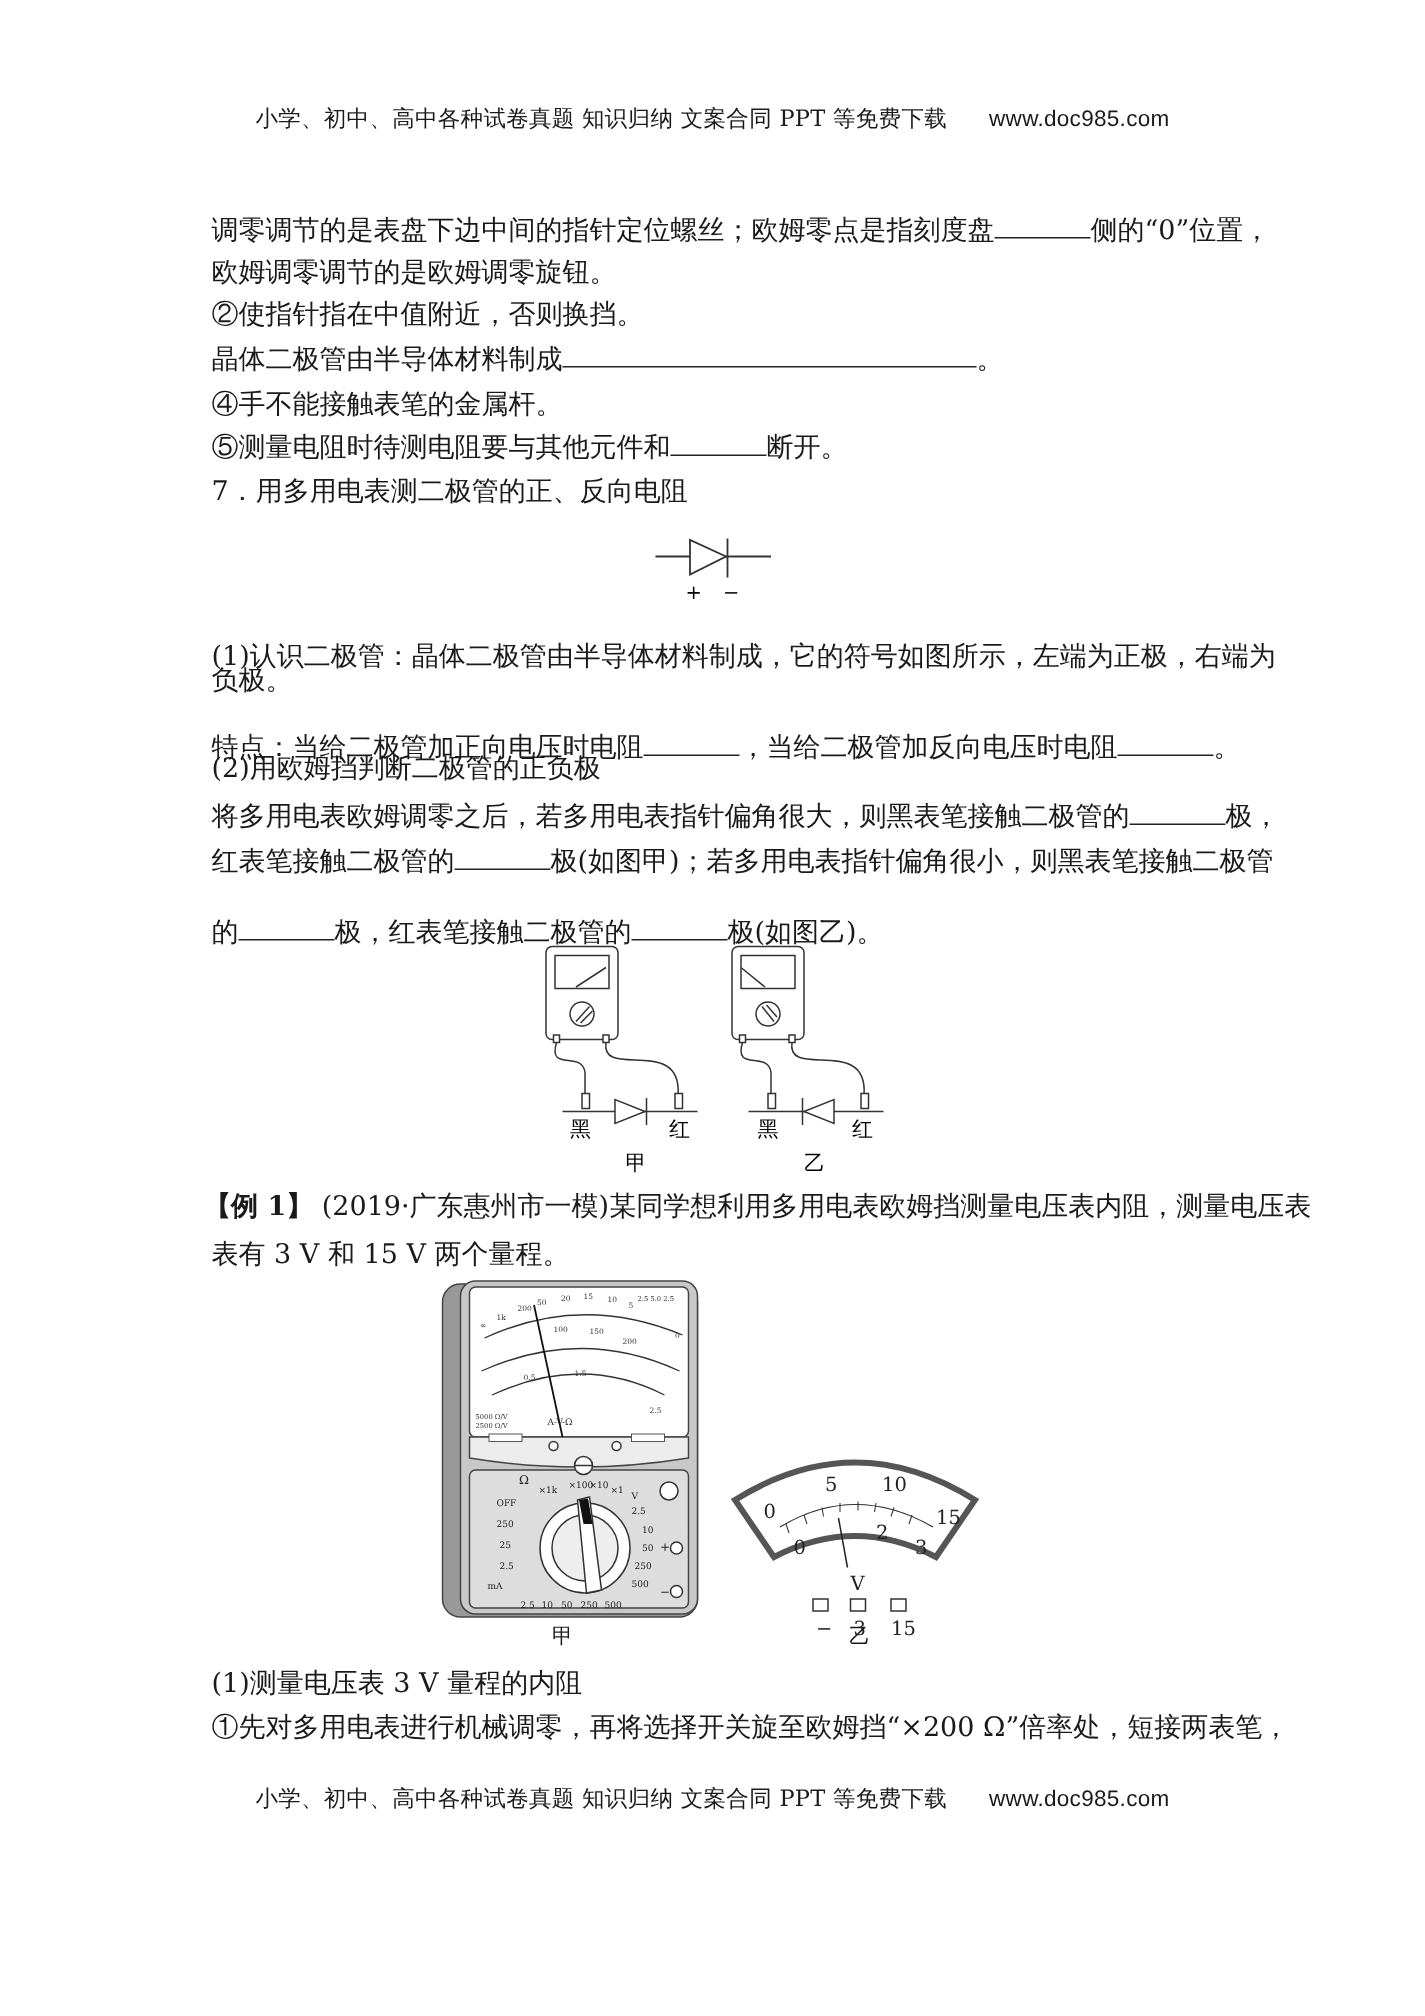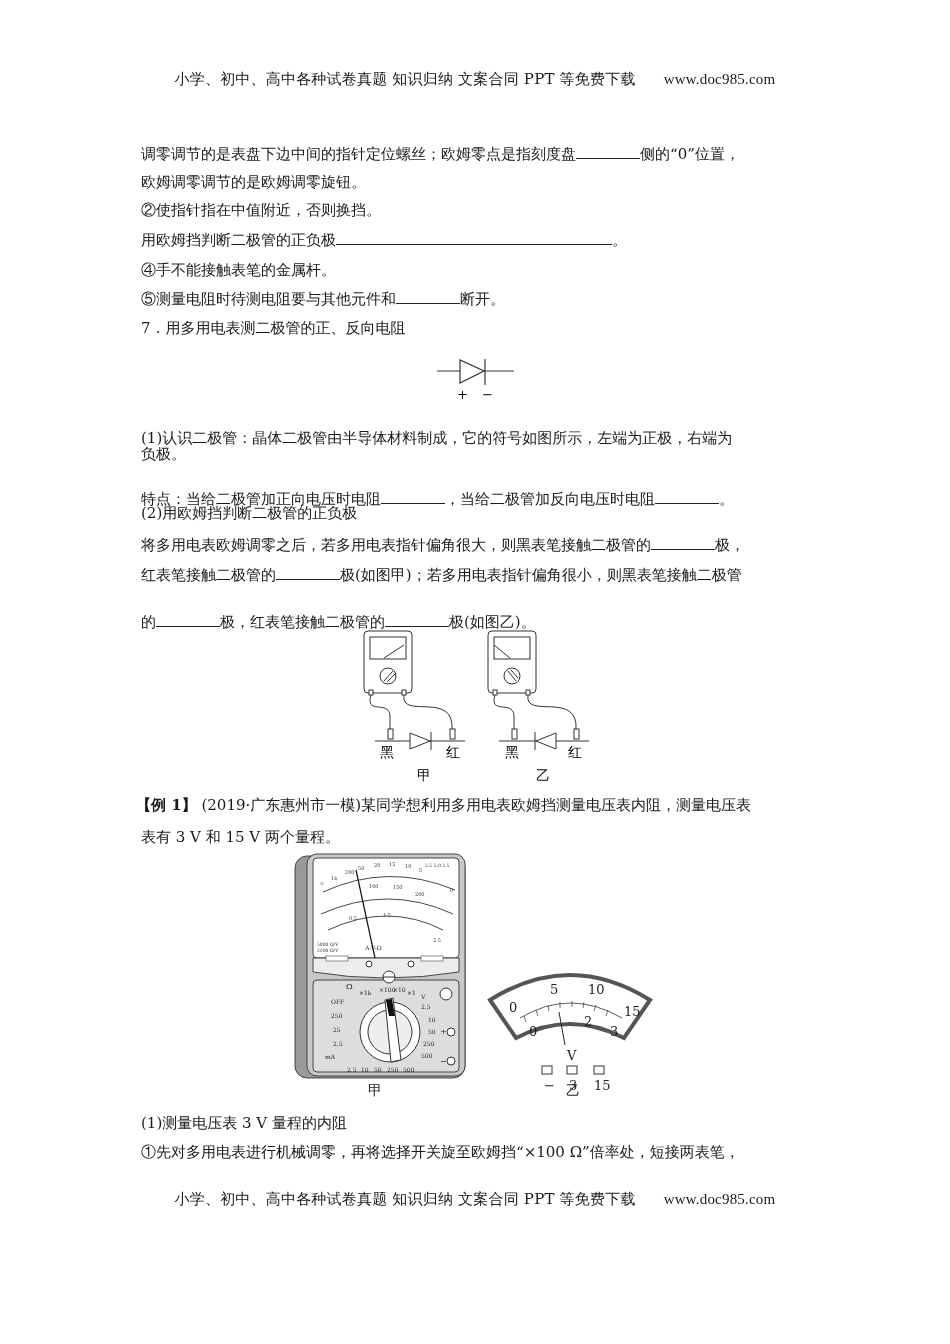--- a/index.html
+++ b/index.html
@@ -1,40 +1,40 @@
 <!DOCTYPE html>
 <html><head>
 <meta charset="utf-8">
 <style>
   html, body { margin:0; padding:0; background:#fff; }
   body { width:950px; height:1344px; position:relative; overflow:hidden;
          font-family:"DejaVu Serif","Liberation Serif",serif; color:#1a1a1a; }
   .hdr { position:absolute; left:0; width:950px; text-align:center; font-size:15px; letter-spacing:0.2px; }
-  .hdr .url { margin-left:28px; font-family:Liberation Serif, serif; }
-  .line { position:absolute; left:141px; font-size:15px; white-space:nowrap; line-height:20px; }
+  .hdr .url { margin-left:28px; font-family:Liberation Sans, sans-serif; }
+  .line { position:absolute; left:141px; font-size:18px; white-space:nowrap; line-height:20px; }
   .blank { display:inline-block; border-bottom:1px solid #222; height:14px; vertical-align:baseline; }
   .b64 { width:64px; } .b278 { width:276px; }
   .bold { font-weight:bold; }
   svg text { font-family:"DejaVu Serif","Liberation Serif",serif; }
   .fig { position:absolute; }
 </style>
 </head>
 <body>
 
 <div class="hdr" style="top:70px;">
   <span>小学、初中、高中各种试卷真题  知识归纳  文案合同  PPT 等免费下载</span><span class="url">www.doc985.com</span>
 </div>
 
 <div class="line" style="top:144px;">
   <span>调零调节的是表盘下边中间的指针定位螺丝；欧姆零点是指刻度盘</span><span class="blank b64"></span><span>侧的“0”位置，</span>
 </div>
 <div class="line" style="top:172px;">欧姆调零调节的是欧姆调零旋钮。</div>
 <div class="line" style="top:200px;">②使指针指在中值附近，否则换挡。</div>
 <div class="line" style="top:230px;">
-  <span>用欧姆挡判断二极管的正负极</span><span class="blank b278"></span><span>。</span>
+  <span>晶体二极管由半导体材料制成</span><span class="blank b278"></span><span>。</span>
 </div>
 <div class="line" style="top:260px;">④手不能接触表笔的金属杆。</div>
 <div class="line" style="top:289px;">
   <span>⑤测量电阻时待测电阻要与其他元件和</span><span class="blank b64"></span><span>断开。</span>
 </div>
 <div class="line" style="top:318px;">7．用多用电表测二极管的正、反向电阻</div>
 
 <svg class="fig" style="left:432px;top:355px;" width="90" height="48">
   <g stroke="#333" stroke-width="1.2" fill="none">
     <line x1="5" y1="16" x2="82" y2="16"></line>
@@ -220,17 +220,17 @@
   </g>
   <g fill="#fff" stroke="#333" stroke-width="1">
     <rect x="58" y="106" width="10" height="8"></rect>
     <rect x="83" y="106" width="10" height="8"></rect>
     <rect x="110" y="106" width="10" height="8"></rect>
   </g>
 </svg>
 <div style="position:absolute;left:566px;top:1082px;font-size:14px;">乙</div>
 
 <div class="line" style="top:1113px;">(1)测量电压表 3 V 量程的内阻</div>
-<div class="line" style="top:1142px;">①先对多用电表进行机械调零，再将选择开关旋至欧姆挡“×100 Ω”倍率处，短接两表笔，</div>
+<div class="line" style="top:1142px;">①先对多用电表进行机械调零，再将选择开关旋至欧姆挡“×200 Ω”倍率处，短接两表笔，</div>
 
 <div class="hdr" style="top:1190px;">
   <span>小学、初中、高中各种试卷真题  知识归纳  文案合同  PPT 等免费下载</span><span class="url">www.doc985.com</span>
 </div>
 
 </body></html>

